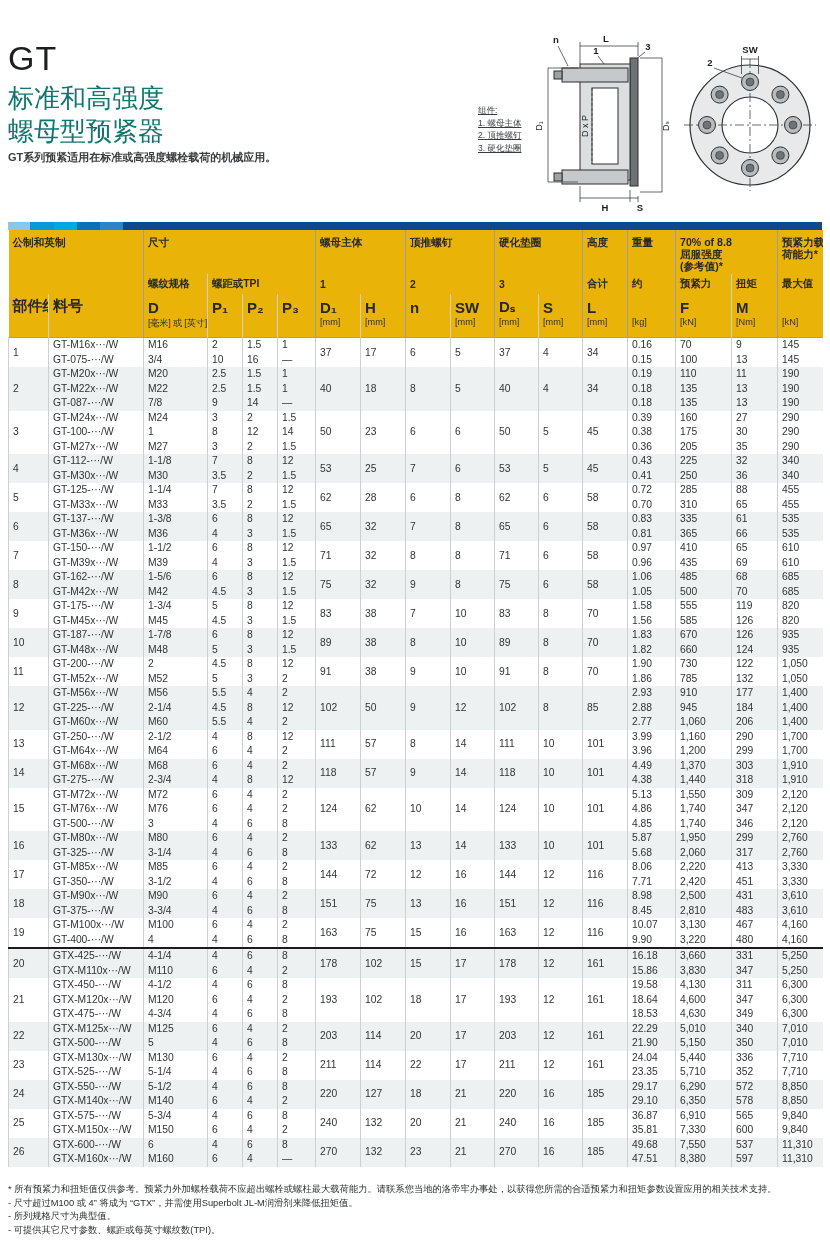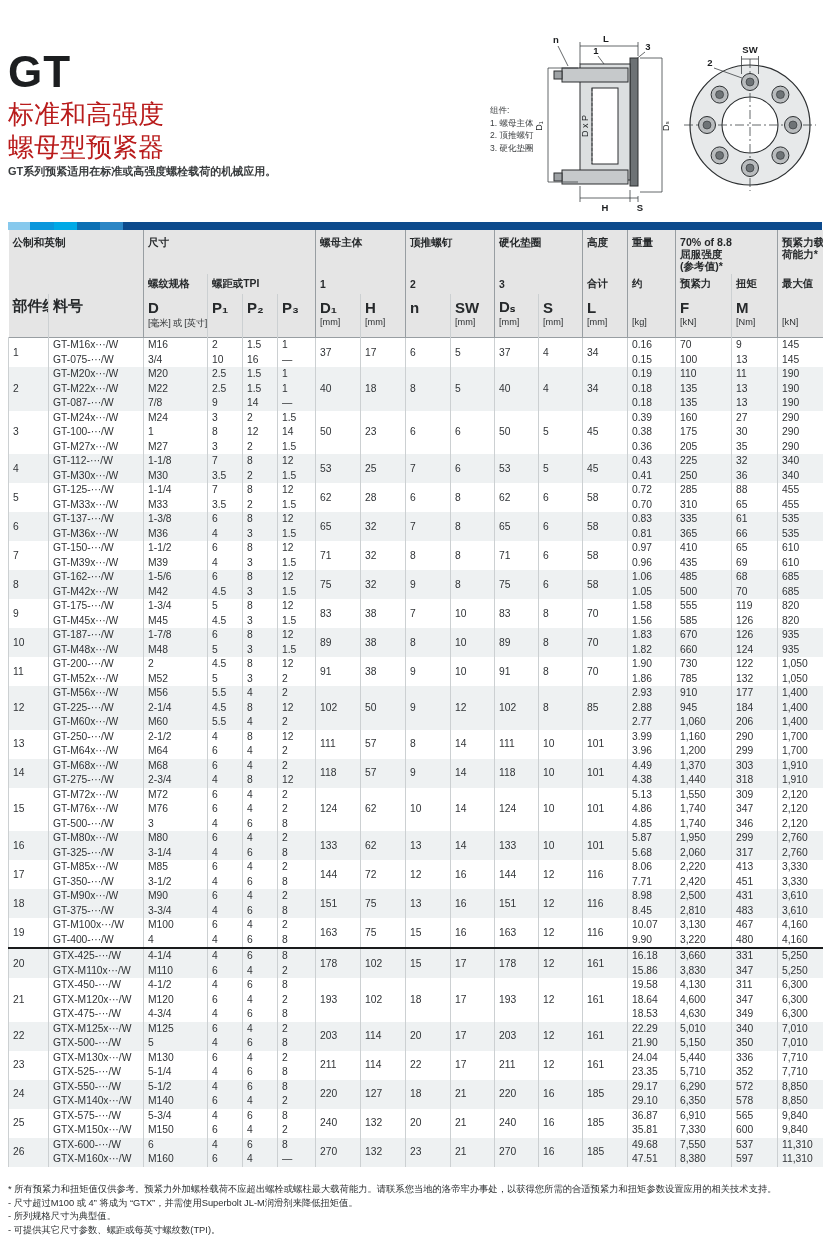--- a/index.html
+++ b/index.html
@@ -1,36 +1,36 @@
 <!DOCTYPE html>
 <html><head>
 <meta charset="utf-8">
 <style>
   html,body{margin:0;padding:0;background:#ffffff;}
   .page{position:relative;width:830px;height:1249px;overflow:hidden;background:#fff;
         font-family:"Liberation Sans","DejaVu Sans",sans-serif;color:#26292b;}
   
   .hero{position:absolute;left:8px;top:30px;width:430px;}
-  .gt-title{font-size:44px;line-height:52px;letter-spacing:1px;color:#1c1e20;margin-top:16px;font-weight:bold;}
-  .subtitle{font-size:26px;line-height:33px;color:#b91c1c;}
+  .gt-title{font-size:34px;line-height:52px;letter-spacing:1px;color:#1c1e20;margin-top:2px;}
+  .subtitle{font-size:26px;line-height:33px;color:#0f766e;font-family:Liberation Mono, monospace;}
   .desc{font-size:11px;line-height:15.5px;color:#3a3d3f;font-weight:bold;}
   .desc.first{}
   
   .drawing{position:absolute;left:478px;top:26px;width:350px;height:194px;}
-  .legend{position:absolute;left:12px;top:78px;font-size:8.5px;line-height:12.5px;color:#3a3d3f;}
+  .legend{position:absolute;left:0;top:78px;font-size:8.5px;line-height:12.5px;color:#3a3d3f;text-decoration:underline;}
   .drawing svg{position:absolute;left:0;top:0;}
   .dim{stroke:#3d4144;stroke-width:0.8;fill:none;}
   .lbl{font-size:9px;fill:#212426;}
   .lblb{font-size:9.5px;font-weight:bold;fill:#1a1c1e;}
   
   .strip{position:absolute;left:8px;top:222px;width:814px;height:8px;display:flex;}
   
   table.spec{position:absolute;left:8px;top:230px;width:814px;border-collapse:collapse;table-layout:fixed;}
   .spec th{text-align:left;font-weight:normal;}
-  .spec thead th{background:#e5e5e5;padding:0 2px 0 4px;white-space:nowrap;overflow:hidden;}
+  .spec thead th{background:#eab308;padding:0 2px 0 4px;white-space:nowrap;overflow:hidden;}
   tr.hA th{font-size:10.6px;font-weight:bold;height:38px;vertical-align:top;padding-top:6px;line-height:12px;}
   tr.hB th{font-size:10.4px;font-weight:bold;height:20px;vertical-align:middle;}
   tr.hC th{font-size:15px;font-weight:bold;height:22px;vertical-align:bottom;padding-bottom:1px;}
   tr.hD th{font-size:9.2px;height:20px;vertical-align:top;color:#2e3133;}
   .u{font-size:8.3px;letter-spacing:-0.2px;}
   .ctr{text-align:center;}
   .hb{border-left:1px solid #ccd0d2;}
   .hb2{border-left:1px solid #989ea2;}
   .spec thead{border-bottom:1px solid #989ea2;}
   .spec tbody td{font-size:10.3px;height:14.5px;line-height:12px;padding:0 2px 0 4px;

